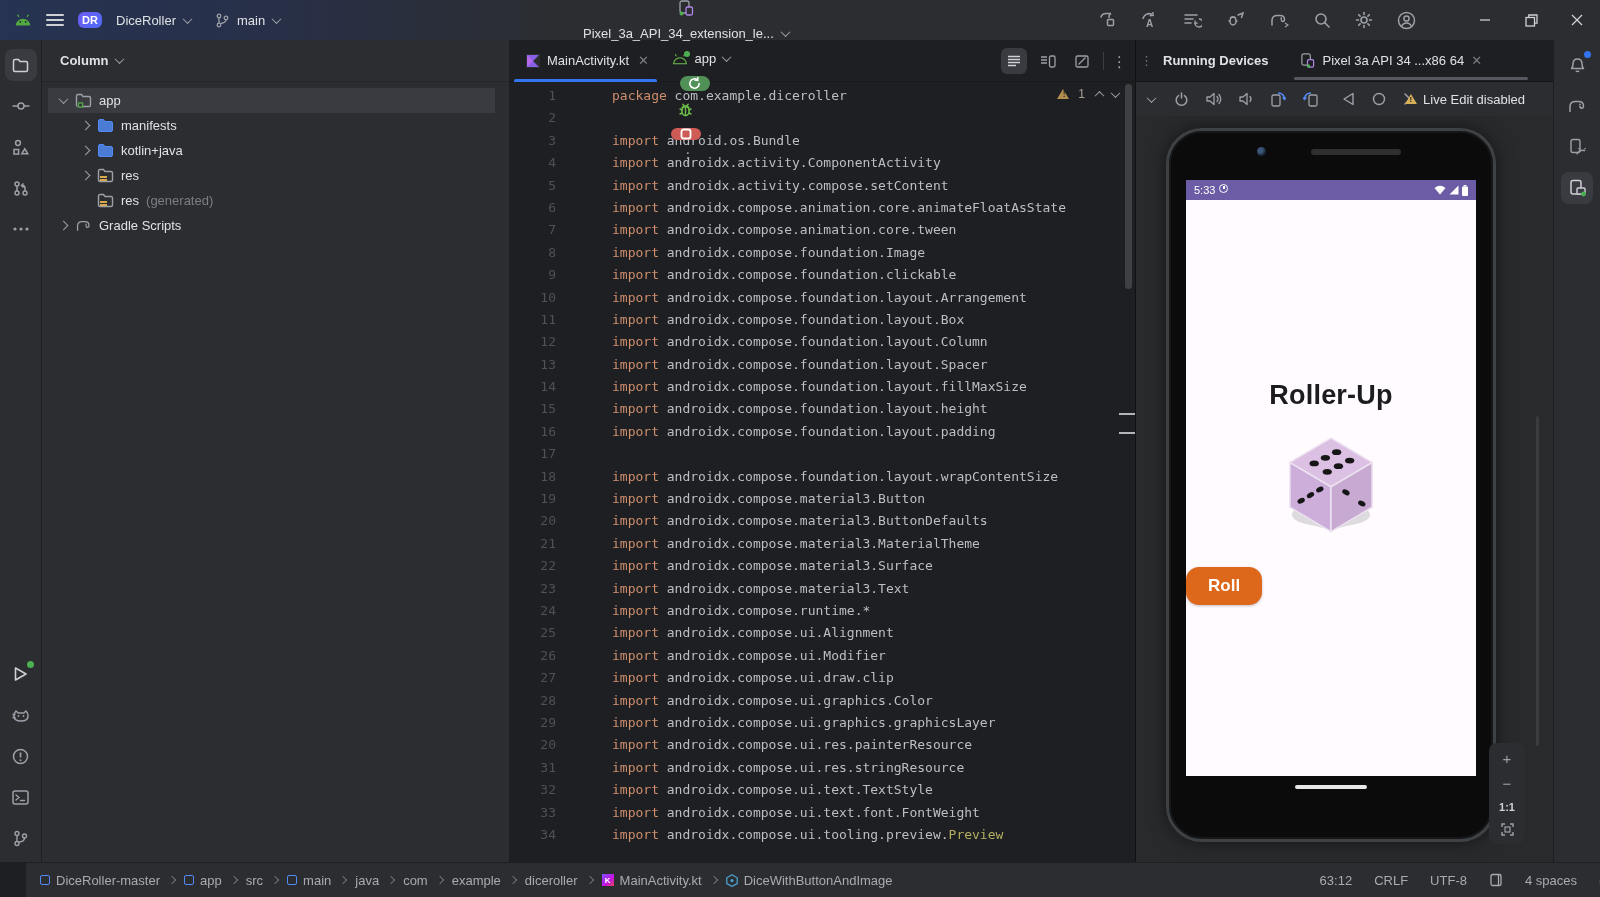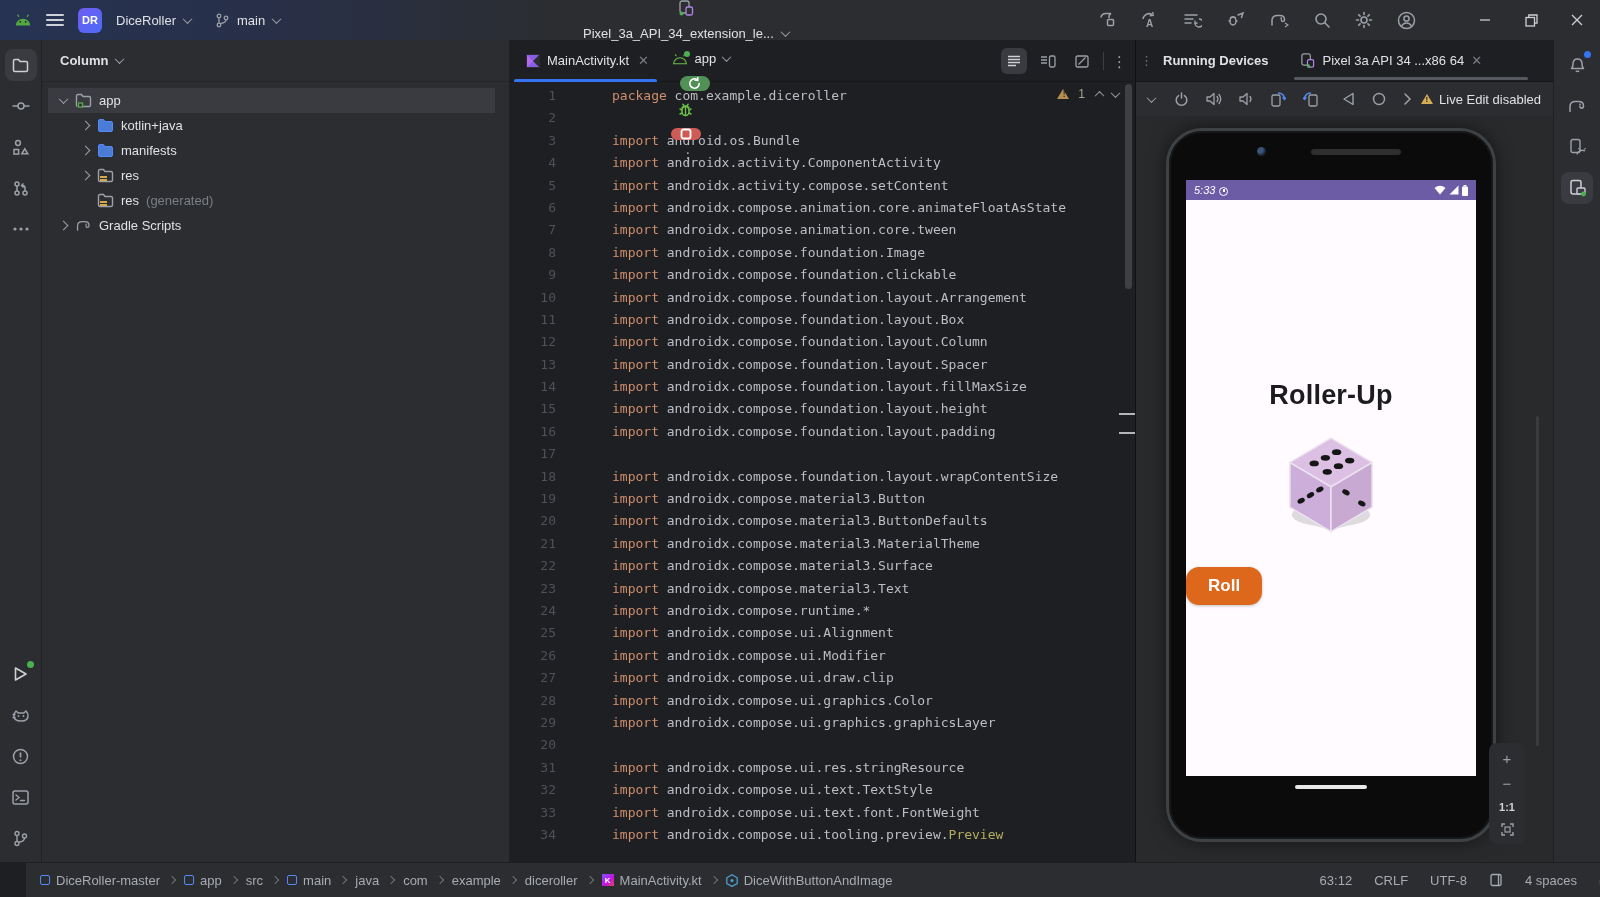--- a/index.html
+++ b/index.html
@@ -16,21 +16,21 @@
   #titlebar{ position:absolute; top:0; left:0; width:1600px; height:40px;
     background:linear-gradient(90deg,#263352 0px,#283049 260px,#2b2d30 560px,#2b2d30 100%);
     display:flex; align-items:center; z-index:5;}
   .tb-left{ display:flex; align-items:center; gap:14px; padding-left:14px;}
   .tb-center{ position:absolute; left:583px; top:0; height:40px; display:flex; align-items:center; gap:10px;flex-direction:column;}
   .tb-actions{ position:absolute; left:1098px; top:0; height:40px; display:flex; align-items:center; gap:24px;}
   .tb-window{ position:absolute; right:0; top:0; height:40px; display:flex; align-items:center;}
   .tb-window .wbtn{ width:46px; height:40px; display:flex; align-items:center; justify-content:center;}
   .hamburger{ width:18px; display:flex; flex-direction:column; gap:3px; cursor:pointer;}
   .hamburger i{ height:2px; background:#ced0d6; border-radius:1px;}
-  .dr-badge{ width:24px; height:25px; border-radius:6px; background:linear-gradient(135deg,#6f5cf2,#4d6bf5);
+  .dr-badge{ width:24px; height:16px; border-radius:6px; background:linear-gradient(135deg,#6f5cf2,#4d6bf5);
     color:#fff; font-size:11px; font-weight:bold; display:flex; align-items:center; justify-content:center;}
   .tb-label{ color:var(--txt); font-size:13px;}
   .chev{ width:7px; height:7px; border-right:1.6px solid var(--muted); border-bottom:1.6px solid var(--muted);
     display:inline-block; }
   .chev.down{ transform:rotate(45deg) translate(-1px,-1px); }
   .chev.right{ transform:rotate(-45deg); }
   .chev.up{ transform:rotate(-135deg) translate(-1px,-1px); }
   .sq-btn{ width:30px; height:30px; border-radius:8px; display:flex; align-items:center; justify-content:center;}
   .run-btn{ background:#519157; }
   .stop-btn{ background:#cf5b56; }
@@ -86,32 +86,32 @@
   #devices-panel{ position:absolute; top:40px; left:1135px; width:418px; height:822px; background:#1e1f22;
     border-left:1px solid #111; }
   .dp-header{ height:42px; display:flex; align-items:center; position:relative; border-bottom:1px solid rgba(0,0,0,.25);}
   .dp-header .grip{ color:#6f737a; font-size:13px; padding:0 6px 0 4px;}
   .dp-title{ color:var(--txt); font-weight:bold; font-size:13px; margin-left:4px;}
   .dp-tab{ display:flex; align-items:center; gap:7px; margin-left:26px; position:relative; height:42px; padding:0 6px;}
   .dp-tab::after{ content:""; position:absolute; left:0; right:-40px; bottom:2px; height:3px; background:#55585e; border-radius:2px;}
   .dp-tab .t{ color:var(--txt); font-size:13px;}
   .dp-tab .x{ color:var(--dim); font-size:13px;}
   .dp-toolbar{ height:34px; background:#2b2d30; display:flex; align-items:center; gap:17px; padding-left:8px; position:relative;}
-  .dp-toolbar .live{ position:absolute; right:12px; display:flex; align-items:center; gap:6px; color:var(--txt); font-size:13px;}
+  .dp-toolbar .live{ position:absolute; right:28px; display:flex; align-items:center; gap:6px; color:var(--txt); font-size:13px;}
   #device-area{ position:relative; height:746px; background:#292a2c; overflow:hidden;}
 
   
   #phone{ position:absolute; left:30px; top:12px; width:330px; height:714px; background:#0b0b0c;
     border:3px solid #3f4245; border-radius:36px; box-shadow:inset 0 0 0 2px #161718, 0 0 18px rgba(0,0,0,.5);}
   #cam{ position:absolute; left:88px; top:16px; width:9px; height:9px; border-radius:50%;
     background:radial-gradient(circle at 35% 35%, #3c567a 0 30%, #16202e 70%); }
   #speaker{ position:absolute; left:142px; top:18px; width:90px; height:6px; border-radius:3px; background:#2e2f31;}
   #screen{ position:absolute; left:17px; top:49px; width:290px; height:596px; background:#fffbfe; overflow:hidden;}
   #estatus{ height:20px; display:flex; align-items:center; justify-content:space-between; padding:0 8px; color:#fff;}
-  #estatus .time{ font-size:11px; display:flex; align-items:flex-end; gap:4px;font-style:italic;}
+  #estatus .time{ font-size:11px; display:flex; align-items:flex-start; gap:4px;}
   .eclock{ width:9px; height:9px; border:1.2px solid #fff; border-radius:50%; position:relative;}
   .eclock::after{ content:""; position:absolute; left:3px; top:1px; width:1.2px; height:3px; background:#fff;}
   .sicons{ display:flex; align-items:center; gap:3px;}
   #app-title{ text-align:center; margin-top:180px; font-size:27px; font-weight:bold; color:#1c1b1f; letter-spacing:.2px;}
   #dice-wrap{ display:flex; justify-content:center; margin-top:14px;}
   #roll-row{ display:flex; justify-content:flex-start; margin-top:26px;}
   #roll-btn{ background:#dd671a; color:#fff; font-weight:bold; font-size:17px; border:none; border-radius:13px;
     padding:9px 22px; box-shadow:0 1px 3px rgba(0,0,0,.25); }
   #gesture-pill{ position:absolute; left:50%; transform:translateX(-50%); top:654px; width:72px; height:4px;
     background:#e8e8e8; border-radius:2px;}
@@ -402,32 +402,32 @@
         </div>
         <div class="tree-row" style="padding-left: 38px;">
           <span class="tchev">
             <span class="chev right"></span>
           </span>
           <span class="ticon">
             <svg width="17" height="15" viewBox="0 0 17 15">
               <path d="M1.5 3 q0-1.5 1.5-1.5 h3.5 l1.5 2 h6 q1.5 0 1.5 1.5 v7 q0 1.5-1.5 1.5 h-11 q-1.5 0-1.5-1.5 z" fill="#4a7cd6" stroke="#548af7" stroke-width="1"></path>
             </svg>
           </span>
-          <span>kotlin+java</span>
+          <span>manifests</span>
         </div>
         <div class="tree-row" style="padding-left: 38px;">
           <span class="tchev">
             <span class="chev right"></span>
           </span>
           <span class="ticon">
             <svg width="17" height="15" viewBox="0 0 17 15">
               <path d="M1.5 3 q0-1.5 1.5-1.5 h3.5 l1.5 2 h6 q1.5 0 1.5 1.5 v7 q0 1.5-1.5 1.5 h-11 q-1.5 0-1.5-1.5 z" fill="#4a7cd6" stroke="#548af7" stroke-width="1"></path>
             </svg>
           </span>
-          <span>manifests</span>
+          <span>kotlin+java</span>
         </div>
         <div class="tree-row" style="padding-left: 38px;">
           <span class="tchev">
             <span class="chev right"></span>
           </span>
           <span class="ticon">
             <svg width="17" height="15" viewBox="0 0 17 15">
               <path d="M1.5 3 q0-1.5 1.5-1.5 h3.5 l1.5 2 h6 q1.5 0 1.5 1.5 v7 q0 1.5-1.5 1.5 h-11 q-1.5 0-1.5-1.5 z" fill="none" stroke="#9da0a8" stroke-width="1.4"></path>
               <rect x="3" y="8" width="7" height="2" fill="#d5a94c"></rect>
               <rect x="3" y="11" width="7" height="2" fill="#d5a94c"></rect>
@@ -521,21 +521,21 @@
           <div class="code-line"><span class="ln">20</span><span class="code"><span class="kw">import</span> androidx.compose.material3.ButtonDefaults</span></div>
           <div class="code-line"><span class="ln">21</span><span class="code"><span class="kw">import</span> androidx.compose.material3.MaterialTheme</span></div>
           <div class="code-line"><span class="ln">22</span><span class="code"><span class="kw">import</span> androidx.compose.material3.Surface</span></div>
           <div class="code-line"><span class="ln">23</span><span class="code"><span class="kw">import</span> androidx.compose.material3.Text</span></div>
           <div class="code-line"><span class="ln">24</span><span class="code"><span class="kw">import</span> androidx.compose.runtime.*</span></div>
           <div class="code-line"><span class="ln">25</span><span class="code"><span class="kw">import</span> androidx.compose.ui.Alignment</span></div>
           <div class="code-line"><span class="ln">26</span><span class="code"><span class="kw">import</span> androidx.compose.ui.Modifier</span></div>
           <div class="code-line"><span class="ln">27</span><span class="code"><span class="kw">import</span> androidx.compose.ui.draw.clip</span></div>
           <div class="code-line"><span class="ln">28</span><span class="code"><span class="kw">import</span> androidx.compose.ui.graphics.Color</span></div>
           <div class="code-line"><span class="ln">29</span><span class="code"><span class="kw">import</span> androidx.compose.ui.graphics.graphicsLayer</span></div>
-          <div class="code-line"><span class="ln">20</span></div>
+          <div class="code-line"><span class="ln">20</span><span class="code"><span class="kw">import</span> androidx.compose.ui.res.painterResource</span></div>
           <div class="code-line"><span class="ln">31</span><span class="code"><span class="kw">import</span> androidx.compose.ui.res.stringResource</span></div>
           <div class="code-line"><span class="ln">32</span><span class="code"><span class="kw">import</span> androidx.compose.ui.text.TextStyle</span></div>
           <div class="code-line"><span class="ln">33</span><span class="code"><span class="kw">import</span> androidx.compose.ui.text.font.FontWeight</span></div>
           <div class="code-line"><span class="ln">34</span><span class="code"><span class="kw">import</span> androidx.compose.ui.tooling.preview.<span class="ann">Preview</span></span></div>
         </div>
       <div id="inspect-widget">
         <span class="warn-tri"></span>
         <span class="cnt">1</span>
         <span class="chev up" style="margin-left:2px"></span>
         <span class="chev down"></span>

